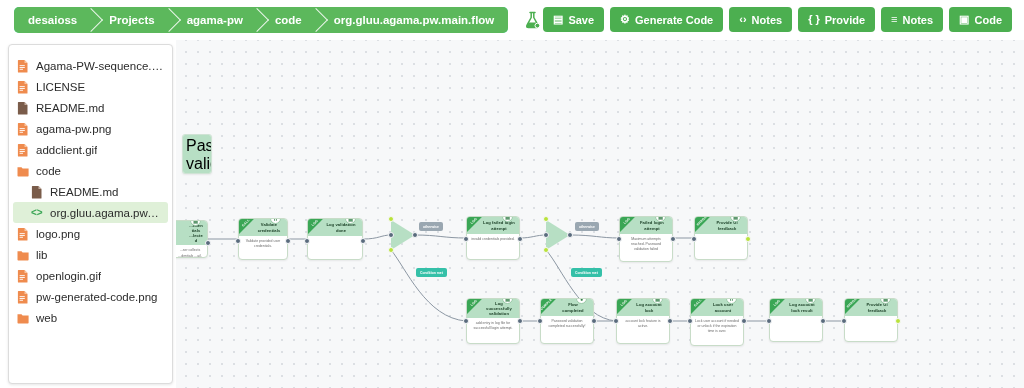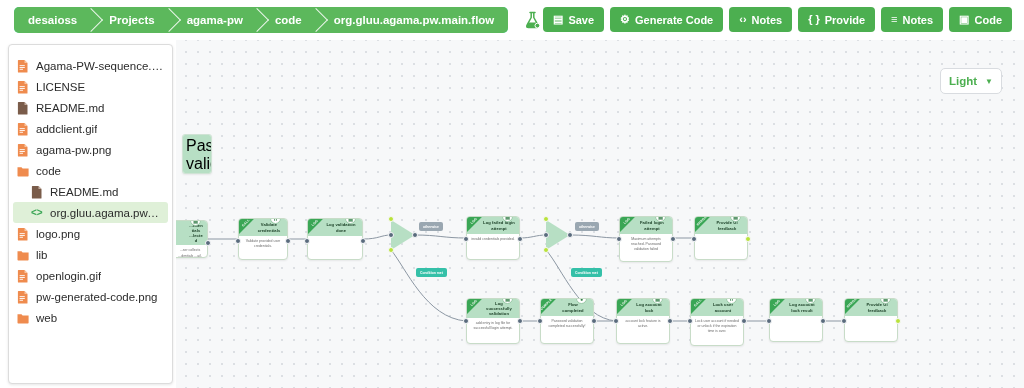--- a/index.html
+++ b/index.html
@@ -254,33 +254,33 @@
       <div class="frow">
         <svg class="fi" viewBox="0 0 12 14">
           <path d="M1.5 1h6l3 3v9a.6.6 0 0 1-.6.6H1.5a.6.6 0 0 1-.6-.6V1.6A.6.6 0 0 1 1.5 1z" fill="#ef8b4e"></path>
           <path d="M7.5 1l3 3h-3z" fill="#f8c7a4"></path>
           <g fill="#ffffff">
             <rect x="2.6" y="6.2" width="5.2" height=".9"></rect>
             <rect x="2.6" y="8" width="5.2" height=".9"></rect>
             <rect x="2.6" y="9.8" width="3.4" height=".9"></rect>
           </g>
         </svg>
+        <span class="fname">agama-pw.png</span>
+      </div>
+      <div class="frow">
+        <svg class="fi" viewBox="0 0 12 14">
+          <path d="M1.5 1h6l3 3v9a.6.6 0 0 1-.6.6H1.5a.6.6 0 0 1-.6-.6V1.6A.6.6 0 0 1 1.5 1z" fill="#ef8b4e"></path>
+          <path d="M7.5 1l3 3h-3z" fill="#f8c7a4"></path>
+          <g fill="#ffffff">
+            <rect x="2.6" y="6.2" width="5.2" height=".9"></rect>
+            <rect x="2.6" y="8" width="5.2" height=".9"></rect>
+            <rect x="2.6" y="9.8" width="3.4" height=".9"></rect>
+          </g>
+        </svg>
         <span class="fname">addclient.gif</span>
-      </div>
-      <div class="frow">
-        <svg class="fi" viewBox="0 0 12 14">
-          <path d="M1.5 1h6l3 3v9a.6.6 0 0 1-.6.6H1.5a.6.6 0 0 1-.6-.6V1.6A.6.6 0 0 1 1.5 1z" fill="#ef8b4e"></path>
-          <path d="M7.5 1l3 3h-3z" fill="#f8c7a4"></path>
-          <g fill="#ffffff">
-            <rect x="2.6" y="6.2" width="5.2" height=".9"></rect>
-            <rect x="2.6" y="8" width="5.2" height=".9"></rect>
-            <rect x="2.6" y="9.8" width="3.4" height=".9"></rect>
-          </g>
-        </svg>
-        <span class="fname">agama-pw.png</span>
       </div>
       <div class="frow">
         <svg class="fi" viewBox="0 0 12 14">
           <path d="M0.5 3.2h4l1.1 1.4h6v7.2a.7.7 0 0 1-.7.7H1.2a.7.7 0 0 1-.7-.7z" fill="#ef8b4e"></path>
         </svg>
         <span class="fname">code</span>
       </div>
       <div class="frow indent">
         <svg class="fi" viewBox="0 0 12 14">
           <path d="M1.5 1h6l3 3v9a.6.6 0 0 1-.6.6H1.5a.6.6 0 0 1-.6-.6V1.6A.6.6 0 0 1 1.5 1z" fill="#7a5c4a"></path>
@@ -355,24 +355,20 @@
         <path d="M370 210 C386 228 404 278 440 281"></path>
         <path d="M497 198 L518 198"></path>
         <path d="M344 281 L364 281"></path>
         <path d="M418 281 L440 281"></path>
         <path d="M494 281 L514 281"></path>
         <path d="M568 281 L593 281"></path>
         <path d="M647 281 L668 281"></path>
       </g>
     </svg>
 
-    <div class="theme-select">
-      <span>Light</span>
-      <span class="cv">▼</span>
-    </div>
   <div class="note-node" style="left: 6px; top: 94px; width: 30px; height: 40px;">
         <div class="nhead"><span class="ntitle">Password validation ...</span></div>
       </div>
       <div class="node" style="left: -4px; top: 180px; width: 36px; height: 38px;">
         <div class="nhead">
           <span class="nbadge">▤</span>
           <span class="ntitle">...edentials ...lected</span>
         </div>
         <div class="nbody">...ser collects ...dentials ...ail.</div>
       </div>

